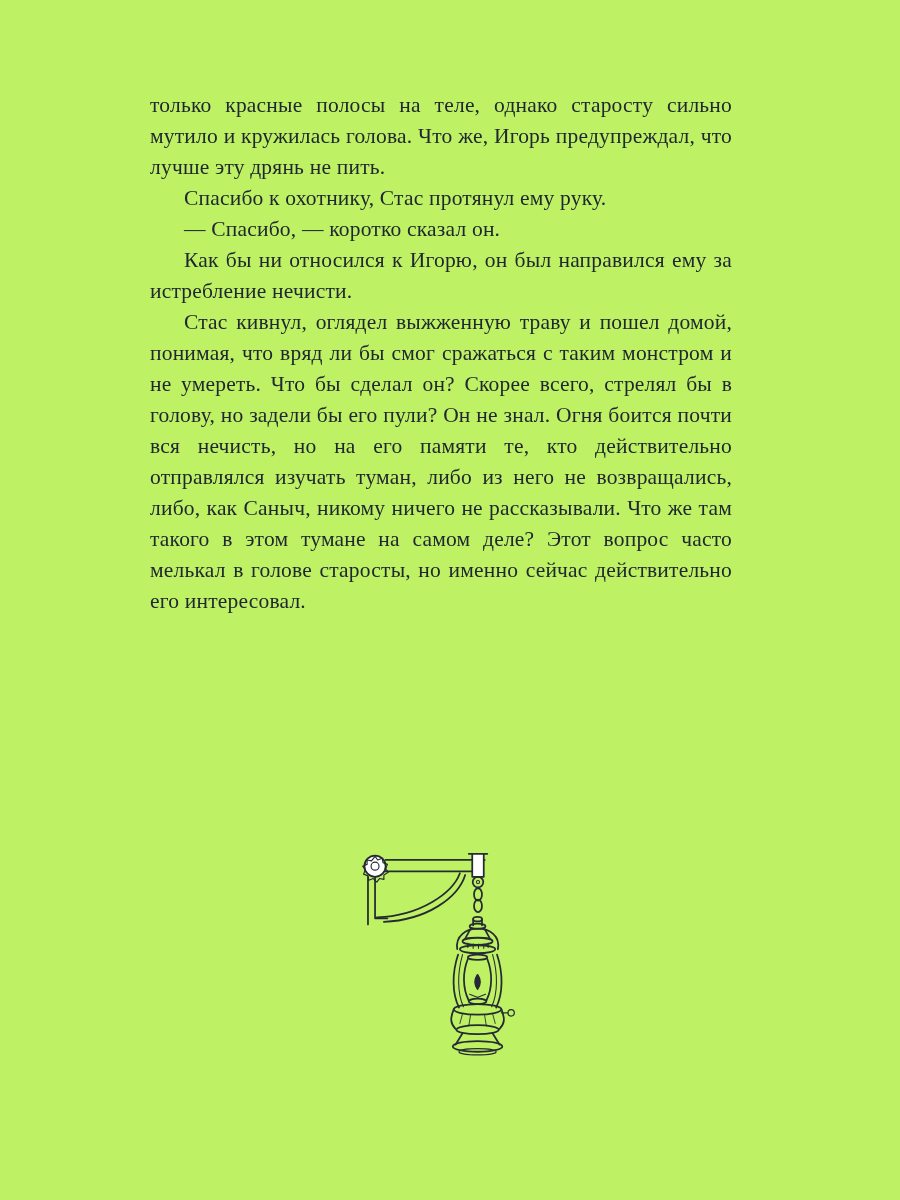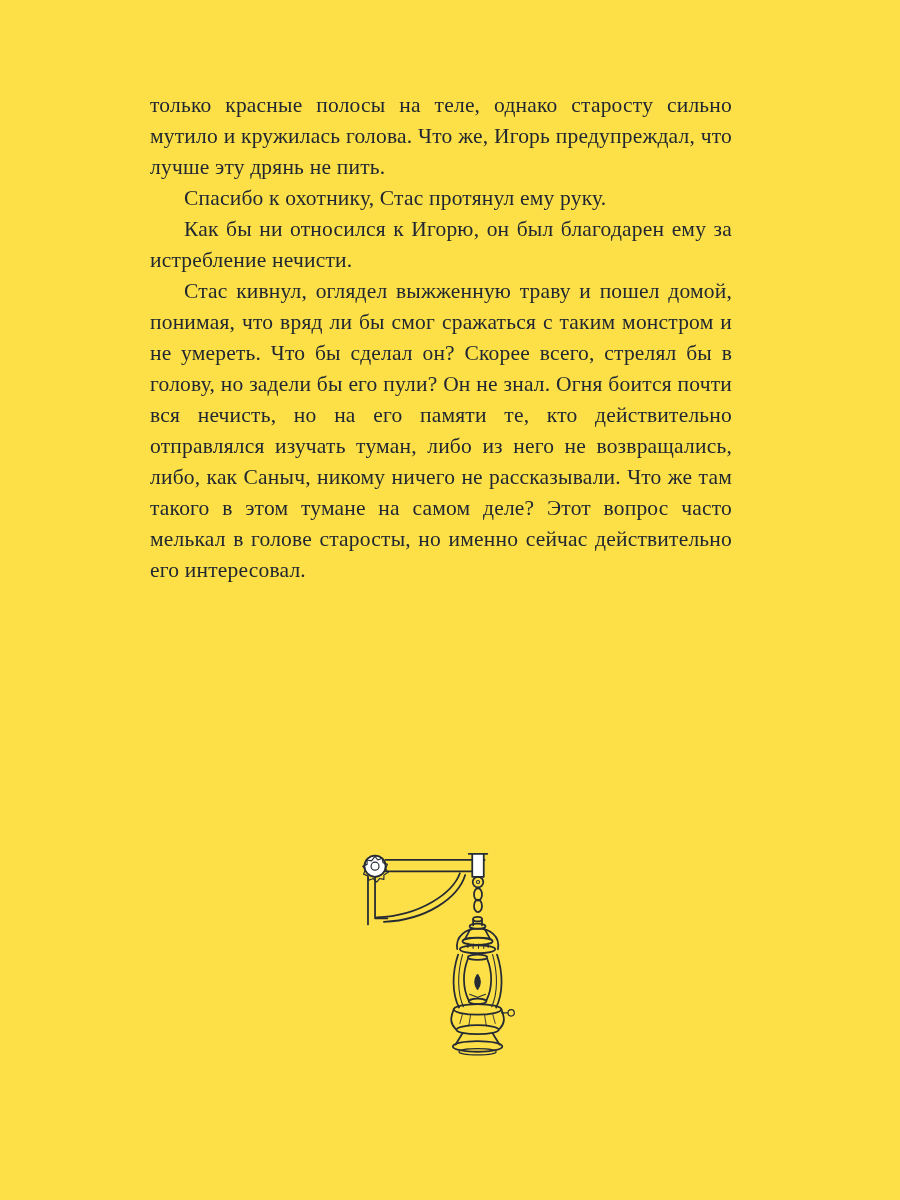--- a/index.html
+++ b/index.html
@@ -4,21 +4,21 @@
 <style>
   html, body {
     margin: 0;
     padding: 0;
     background: #ffffff;
   }
   .page {
     position: relative;
     width: 900px;
     height: 1200px;
-    background: #fde047;
+    background: #bef264;
     overflow: hidden;
     font-family: "Liberation Serif", serif;
   }
   .text-block {
     position: absolute;
     left: 150px;
     top: 90px;
     width: 582px;
     color: #212730;
     font-size: 21.5px;
@@ -44,21 +44,22 @@
   }
 </style>
 </head>
 <body>
 
 <div class="page">
 
   <div class="text-block">
     <p class="no-indent">только красные полосы на теле, однако старосту сильно мутило и кружилась голова. Что же, Игорь предупреждал, что лучше эту дрянь не пить.</p>
     <p>Спасибо к охотнику, Стас протянул ему руку.</p>
-    <p>Как бы ни относился к Игорю, он был благодарен ему за истребление нечисти.</p>
+    <p>— Спасибо, — коротко сказал он.</p>
+    <p>Как бы ни относился к Игорю, он был направился ему за истребление нечисти.</p>
     <p>Стас кивнул, оглядел выжженную траву и пошел домой, понимая, что вряд ли бы смог сражаться с таким монстром и не умереть. Что бы сделал он? Скорее всего, стрелял бы в голову, но задели бы его пули? Он не знал. Огня боится почти вся нечисть, но на его памяти те, кто действительно отправлялся изучать туман, либо из него не возвращались, либо, как Саныч, никому ничего не рассказывали. Что же там такого в этом тумане на самом деле? Этот вопрос часто мелькал в голове старосты, но именно сейчас действительно его интересовал.</p>
   </div>
 
   <div class="illustration" aria-label="Line-art drawing of a kerosene lantern hanging by a chain from a wrought-iron wall bracket">
     <svg width="190" height="230" viewBox="0 0 215 260" xmlns="http://www.w3.org/2000/svg">
       <g fill="none" stroke="#262b33" stroke-width="2" stroke-linecap="round" stroke-linejoin="round">
 
         <path d="M46 27 H158"></path>
         <path d="M46 40 H144"></path>
 

